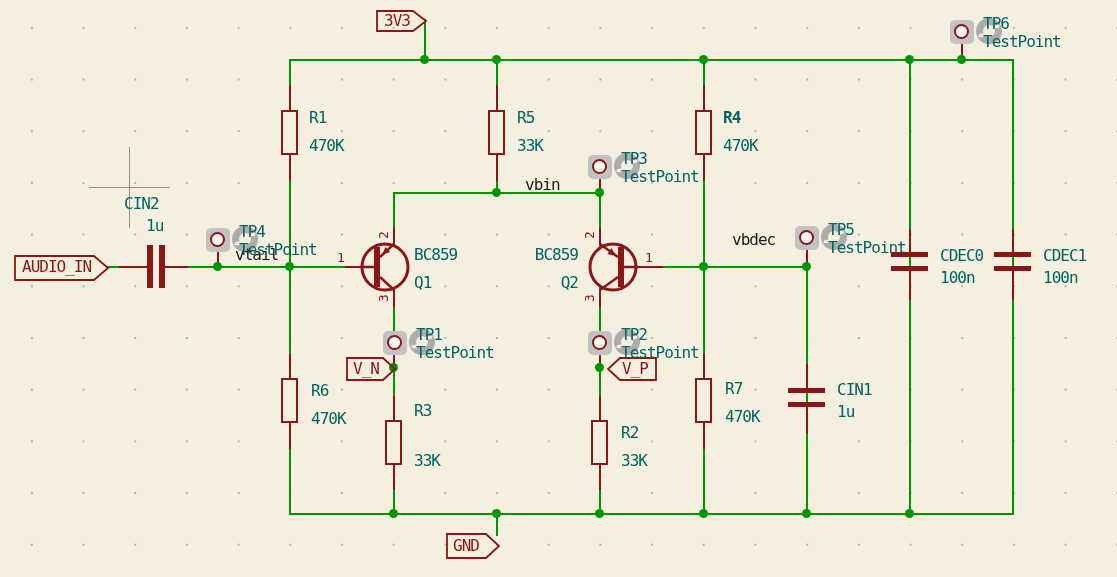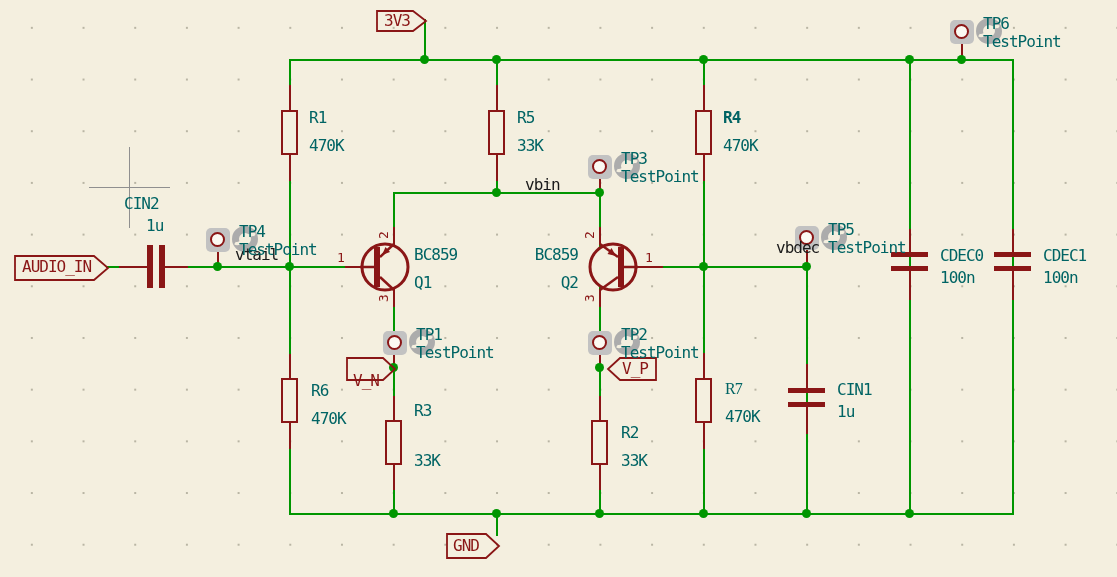--- a/index.html
+++ b/index.html
@@ -189,54 +189,54 @@
     </div>
 
   <svg class="lblsvg" style="left:13px;top:253px;" width="98" height="30" viewBox="0 0 98 30">
       <polygon points="2,3 81,3 95,15 81,27 2,27" fill="none" stroke="#8A1616" stroke-width="1.8"></polygon>
     </svg>
   <span class="t tr" style="left:22px;top:259px;">AUDIO_IN</span>
 
   <svg class="lblsvg" style="left:345px;top:355px;" width="54" height="28" viewBox="0 0 54 28">
       <polygon points="2,3 38,3 50,14 38,25 2,25" fill="none" stroke="#8A1616" stroke-width="1.8"></polygon>
     </svg>
-  <span class="t tr" style="left:353px;top:373px;">V_N</span>
+  <span class="t tr" style="left:353px;top:361px;">V_N</span>
 
   <svg class="lblsvg" style="left:599px;top:355px;" width="60" height="28" viewBox="0 0 60 28">
       <polygon points="57,3 21,3 9,14 21,25 57,25" fill="none" stroke="#8A1616" stroke-width="1.8"></polygon>
     </svg>
   <span class="t tr" style="left:622px;top:361px;">V_P</span>
 
   <svg class="lblsvg" style="left:374px;top:8px;" width="56" height="26" viewBox="0 0 56 26">
       <polygon points="3,3 39,3 52,13 39,23 3,23" fill="none" stroke="#8A1616" stroke-width="1.8"></polygon>
     </svg>
   <span class="t tr" style="left:384px;top:13px;">3V3</span>
 
   <svg class="lblsvg" style="left:444px;top:531px;" width="60" height="30" viewBox="0 0 60 30">
       <polygon points="3,3 42,3 55,15 42,27 3,27" fill="none" stroke="#8A1616" stroke-width="1.8"></polygon>
     </svg>
   <span class="t tr" style="left:453px;top:538px;">GND</span>
 
   <span class="t tk" style="left:235px;top:247px;">vtail</span>
   <span class="t tk" style="left:525px;top:177px;">vbin</span>
-  <span class="t tk" style="left:732px;top:240px;margin-left:44px;">vbdec</span>
+  <span class="t tk" style="left:732px;top:232px;">vbdec</span>
 
   <span class="t tf" style="left:309px;top:110px;">R1</span>
   <span class="t tf" style="left:309px;top:138px;">470K</span>
   <span class="t tf" style="left:517px;top:110px;">R5</span>
   <span class="t tf" style="left:517px;top:138px;">33K</span>
   <span class="t tf" style="left:723px;top:110px;font-weight:bold;">R4</span>
   <span class="t tf" style="left:723px;top:138px;">470K</span>
   <span class="t tf" style="left:311px;top:383px;">R6</span>
   <span class="t tf" style="left:311px;top:411px;">470K</span>
   <span class="t tf" style="left:414px;top:403px;">R3</span>
   <span class="t tf" style="left:414px;top:453px;">33K</span>
   <span class="t tf" style="left:621px;top:425px;">R2</span>
   <span class="t tf" style="left:621px;top:453px;">33K</span>
-  <span class="t tf" style="left:725px;top:381px;font-family:Liberation Serif, serif;">R7</span>
+  <span class="t tf" style="left:725px;top:381px;">R7</span>
   <span class="t tf" style="left:725px;top:409px;">470K</span>
 
   <span class="t tf" style="left:124px;top:196px;">CIN2</span>
   <span class="t tf" style="left:146px;top:218px;">1u</span>
   <span class="t tf" style="left:837px;top:382px;">CIN1</span>
   <span class="t tf" style="left:837px;top:404px;">1u</span>
   <span class="t tf" style="left:940px;top:248px;">CDEC0</span>
   <span class="t tf" style="left:940px;top:270px;">100n</span>
   <span class="t tf" style="left:1043px;top:248px;">CDEC1</span>
   <span class="t tf" style="left:1043px;top:270px;">100n</span>

